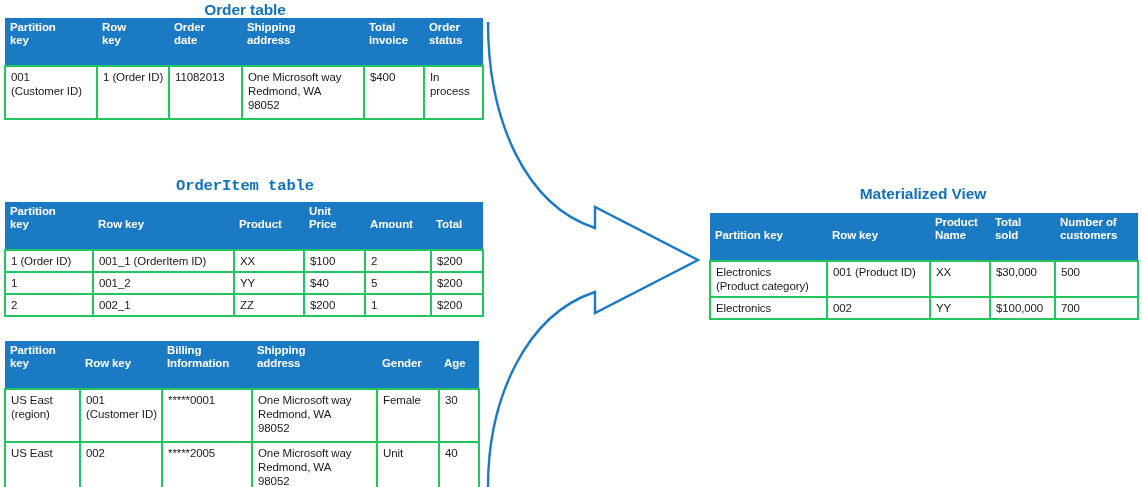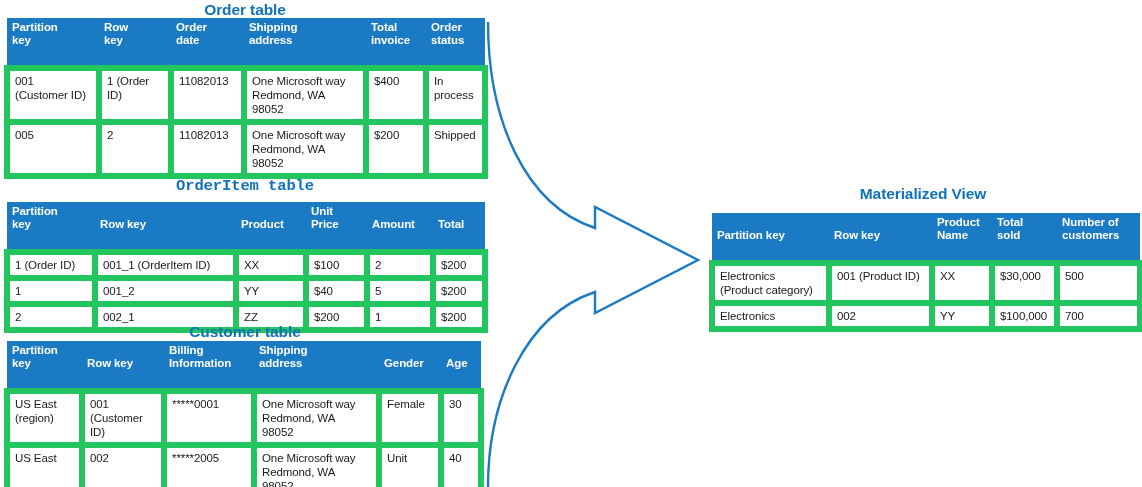--- a/index.html
+++ b/index.html
@@ -48,21 +48,21 @@
     font-size: 11.5px;
     font-weight: bold;
     text-align: left;
     vertical-align: bottom;
     padding: 3px 4px 18px 5px;
     line-height: 1.12;
     border: none;
     letter-spacing: -0.1px;
   }
   table.grid td {
-    border: 6px solid #22c55e;
+    border: 2px solid #22c55e;
     font-size: 11.5px;
     color: #1a1a1a;
     text-align: left;
     vertical-align: top;
     padding: 3px 4px 3px 5px;
     line-height: 1.22;
     background: #ffffff;
     letter-spacing: -0.1px;
   }
   table.grid tr.hdr th { border: none; }
@@ -117,30 +117,20 @@
 (Customer ID)</td>
           <td class="cell-multi">1 (Order ID)</td>
           <td class="cell-multi">11082013</td>
           <td class="cell-multi">One Microsoft way
 Redmond, WA
 98052</td>
           <td class="cell-multi">$400</td>
           <td class="cell-multi">In
 process</td>
         </tr>
-        <tr style="height:53px">
-          <td class="cell-multi">005</td>
-          <td class="cell-multi">2</td>
-          <td class="cell-multi">11082013</td>
-          <td class="cell-multi">One Microsoft way
-Redmond, WA
-98052</td>
-          <td class="cell-multi">$200</td>
-          <td class="cell-multi">Shipped</td>
-        </tr>
       </tbody>
     </table>
   </div>
 
   <div class="tbl-title" style="left:4px; top:177px; width:482px;font-family:Liberation Mono, monospace;">OrderItem table</div>
   <div class="tbl-wrap" style="left:4px; top:202px; width:478px;">
     <table class="grid">
       <colgroup>
         <col style="width:88px">
           <col style="width:141px">
@@ -183,21 +173,20 @@
           <td class="cell-multi">002_1</td>
           <td class="cell-multi">ZZ</td>
           <td class="cell-multi">$200</td>
           <td class="cell-multi">1</td>
           <td class="cell-multi">$200</td>
         </tr>
       </tbody>
     </table>
   </div>
 
-  <div class="tbl-title" style="left:4px; top:323px; width:482px;">Customer table</div>
   <div class="tbl-wrap" style="left:4px; top:341px; width:474px;">
     <table class="grid">
       <colgroup>
         <col style="width:75px">
           <col style="width:82px">
           <col style="width:90px">
         <col style="width:125px">
           <col style="width:62px">
           <col style="width:40px">
       </colgroup>

